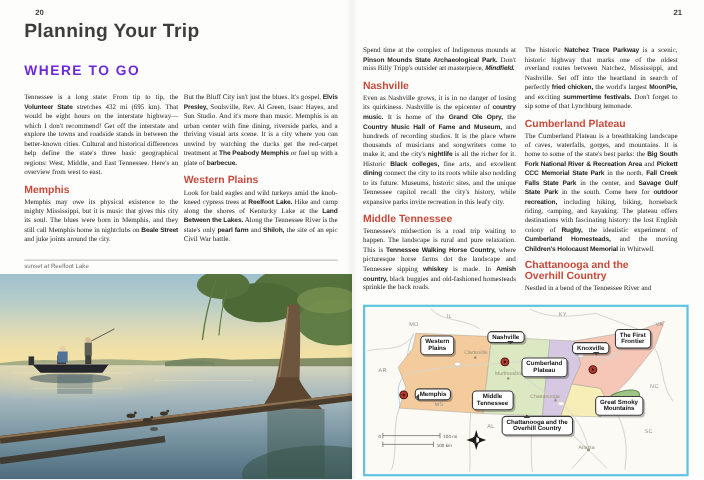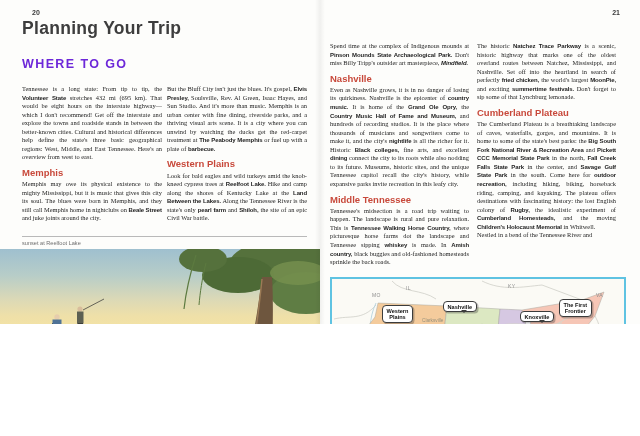--- a/index.html
+++ b/index.html
@@ -1,16 +1,16 @@
 <!DOCTYPE html>
 <html><head>
 <meta charset="utf-8">
 <style>
   html,body{margin:0;padding:0;background:#fff}
-  .spread{position:relative;width:640px;height:324px;background:#fdfdfb;overflow:hidden;
+  .spread{position:relative;width:640px;height:436px;background:#fdfdfb;overflow:hidden;
           font-family:"Liberation Serif",serif;color:#1e1e1e}
   .gutter{position:absolute;left:315px;top:0;width:10px;height:436px;
           background:linear-gradient(90deg,rgba(0,0,0,0),rgba(0,0,0,.05),rgba(0,0,0,0))}
   .pagenum{position:absolute;top:9px;font:700 7px "Liberation Sans",sans-serif;color:#3a3a3a}
   .title{position:absolute;left:22px;top:18px;font:700 17.5px "Liberation Sans",sans-serif;
          color:#3d3d3d;letter-spacing:.3px}
   .sect{position:absolute;left:22px;top:57px;font:700 12.5px "Liberation Sans",sans-serif;
         color:#6d28d9;letter-spacing:1.4px}
   .col{position:absolute;width:140px}
   .para{font-size:6.4px;line-height:8.55px;text-align:justify;color:#1e1e1e}
@@ -141,20 +141,22 @@
     <div class="rhead">Nashville</div>
     <div class="para"><span>Even as Nashville grows, it is in no danger of losing its quirkiness. Nashville is the epicenter of </span><b>country music.</b><span> It is home of the </span><b>Grand Ole Opry,</b><span> the </span><b>Country Music Hall of Fame and Museum,</b><span> and hundreds of recording studios. It is the place where thousands of musicians and songwriters come to make it, and the city's </span><b>nightlife</b><span> is all the richer for it. Historic </span><b>Black colleges,</b><span> fine arts, and excellent </span><b>dining</b><span> connect the city to its roots while also nodding to its future. Museums, historic sites, and the unique Tennessee capitol recall the city's history, while expansive parks invite recreation in this leafy city.</span></div>
     <div class="rhead">Middle Tennessee</div>
     <div class="para"><span>Tennessee's midsection is a road trip waiting to happen. The landscape is rural and pure relaxation. This is </span><b>Tennessee Walking Horse Country,</b><span> where picturesque horse farms dot the landscape and Tennessee sipping </span><b>whiskey</b><span> is made. In </span><b>Amish country,</b><span> black buggies and old-fashioned homesteads sprinkle the back roads.</span></div>
   </div>
 
   <div class="col" style="left:477px;top:42px;width:139px">
     <div class="para"><span>The historic </span><b>Natchez Trace Parkway</b><span> is a scenic, historic highway that marks one of the oldest overland routes between Natchez, Mississippi, and Nashville. Set off into the heartland in search of perfectly </span><b>fried chicken,</b><span> the world's largest </span><b>MoonPie,</b><span> and exciting </span><b>summertime festivals.</b><span> Don't forget to sip some of that Lynchburg lemonade.</span></div>
     <div class="rhead">Cumberland Plateau</div>
     <div class="para"><span>The Cumberland Plateau is a breathtaking landscape of caves, waterfalls, gorges, and mountains. It is home to some of the state's best parks: the </span><b>Big South Fork National River &amp; Recreation Area</b><span> and </span><b>Pickett CCC Memorial State Park</b><span> in the north, </span><b>Fall Creek Falls State Park</b><span> in the center, and </span><b>Savage Gulf State Park</b><span> in the south. Come here for </span><b>outdoor recreation,</b><span> including hiking, biking, horseback riding, camping, and kayaking. The plateau offers destinations with fascinating history: the lost English colony of </span><b>Rugby,</b><span> the idealistic experiment of </span><b>Cumberland Homesteads,</b><span> and the moving </span><b>Children's Holocaust Memorial</b><span> in Whitwell.</span></div>
+    <div class="rhead">Chattanooga and the
+Overhill Country</div>
     <div class="para"><span>Nestled in a bend of the Tennessee River and</span></div>
   </div>
 
   <div class="map">
     <svg width="292" height="152" viewBox="0 0 292 152">
 
       <g fill="none" stroke="#c9c9c2" stroke-width=".7">
         <path d="M2,40 C18,36 30,42 44,26"></path>
         <path d="M60,2 C70,14 90,10 104,20"></path>
         <path d="M150,2 C170,12 190,8 210,6 L250,21"></path>

